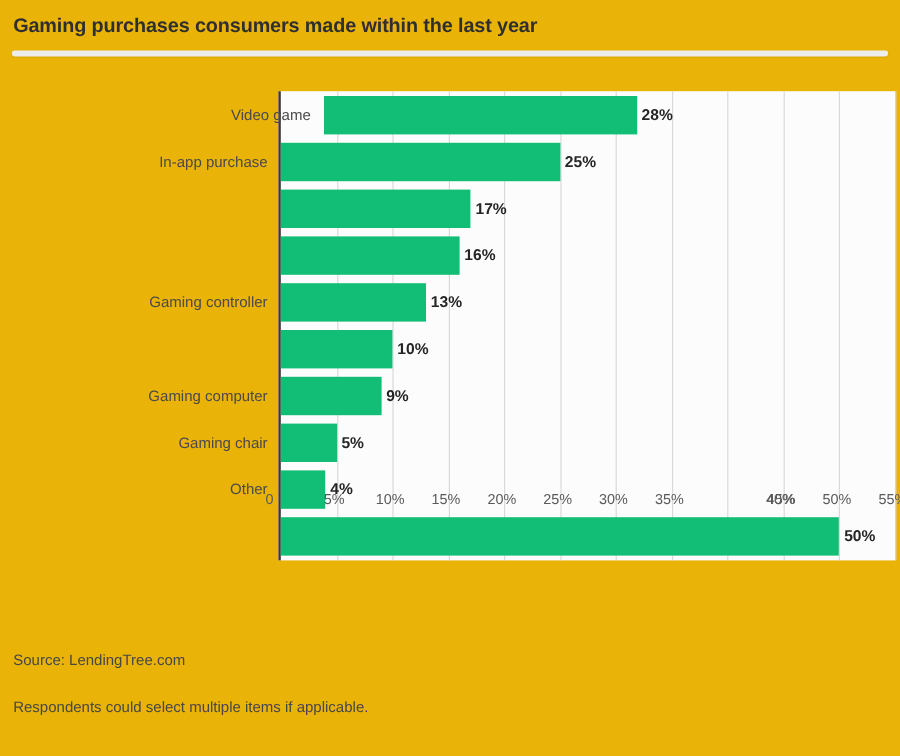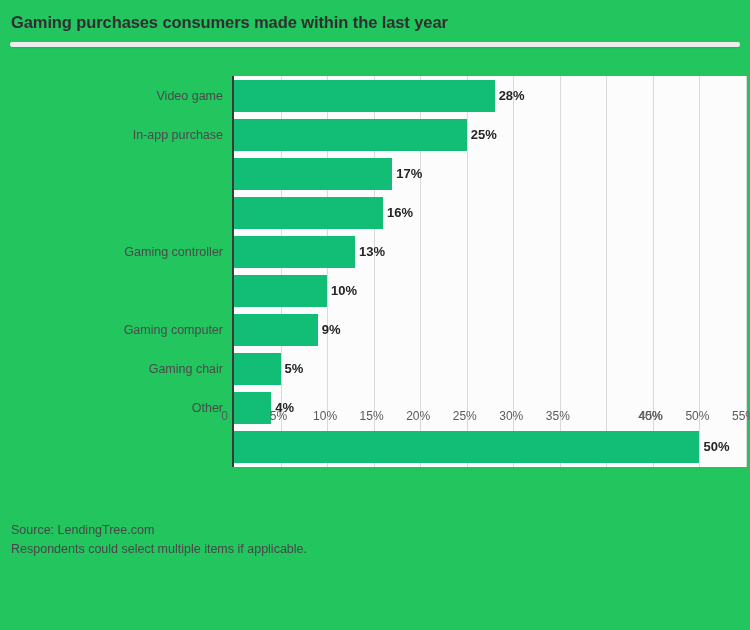--- a/index.html
+++ b/index.html
@@ -10,21 +10,21 @@
     width: 750px;
     height: 630px;
     background: #f7f7f7;
     font-family: "Liberation Sans", sans-serif;
     overflow: hidden;
   }
   .page {
     position: relative;
     width: 750px;
     height: 630px;
-    background: #22c55e;
+    background: #eab308;
     box-sizing: border-box;
   }
 
   
   .chart-title {
     position: absolute;
     left: 11px;
     top: 13px;
     font-size: 16.5px;
     font-weight: bold;
@@ -139,20 +139,21 @@
     position: absolute;
     left: 11px;
     top: 521px;
     font-size: 12.5px;
     color: #474747;
     line-height: 19px;
   }
   .footnote-line {
     display: block;
     white-space: nowrap;
+    margin-top: 20px;
   }
 
   .logo {
     position: absolute;
     right: 18px;
     bottom: 16px;
     height: 30px;
     display: flex;
     align-items: flex-end;
   }
@@ -194,21 +195,21 @@
           <div class="gridline" style="left: 186.182px;"></div>
           <div class="gridline" style="left: 232.727px;"></div>
           <div class="gridline" style="left: 279.273px;"></div>
           <div class="gridline" style="left: 325.818px;"></div>
           <div class="gridline" style="left: 372.364px;"></div>
           <div class="gridline" style="left: 418.909px;"></div>
           <div class="gridline" style="left: 465.455px;"></div>
           <div class="gridline" style="left: 512px;"></div>
         </div>
       <div class="rows" id="rows">
-          <div class="row" style="top: 0px; height: 39.1px;">
+          <div class="row" style="top: 0px; height: 39.1px; margin-left: 36px;">
             <div class="cat-label">Video game</div>
             <div class="bar" style="width: 260.655px; background: rgb(18, 189, 118);"></div>
             <div class="bar-value" style="left: 260.655px;">28%</div>
           </div>
           <div class="row" style="top: 39.1px; height: 39.1px;">
             <div class="cat-label">In-app purchase</div>
             <div class="bar" style="width: 232.727px; background: rgb(18, 189, 118);"></div>
             <div class="bar-value" style="left: 232.727px;">25%</div>
           </div>
           <div class="row" style="top: 78.2px; height: 39.1px;">

